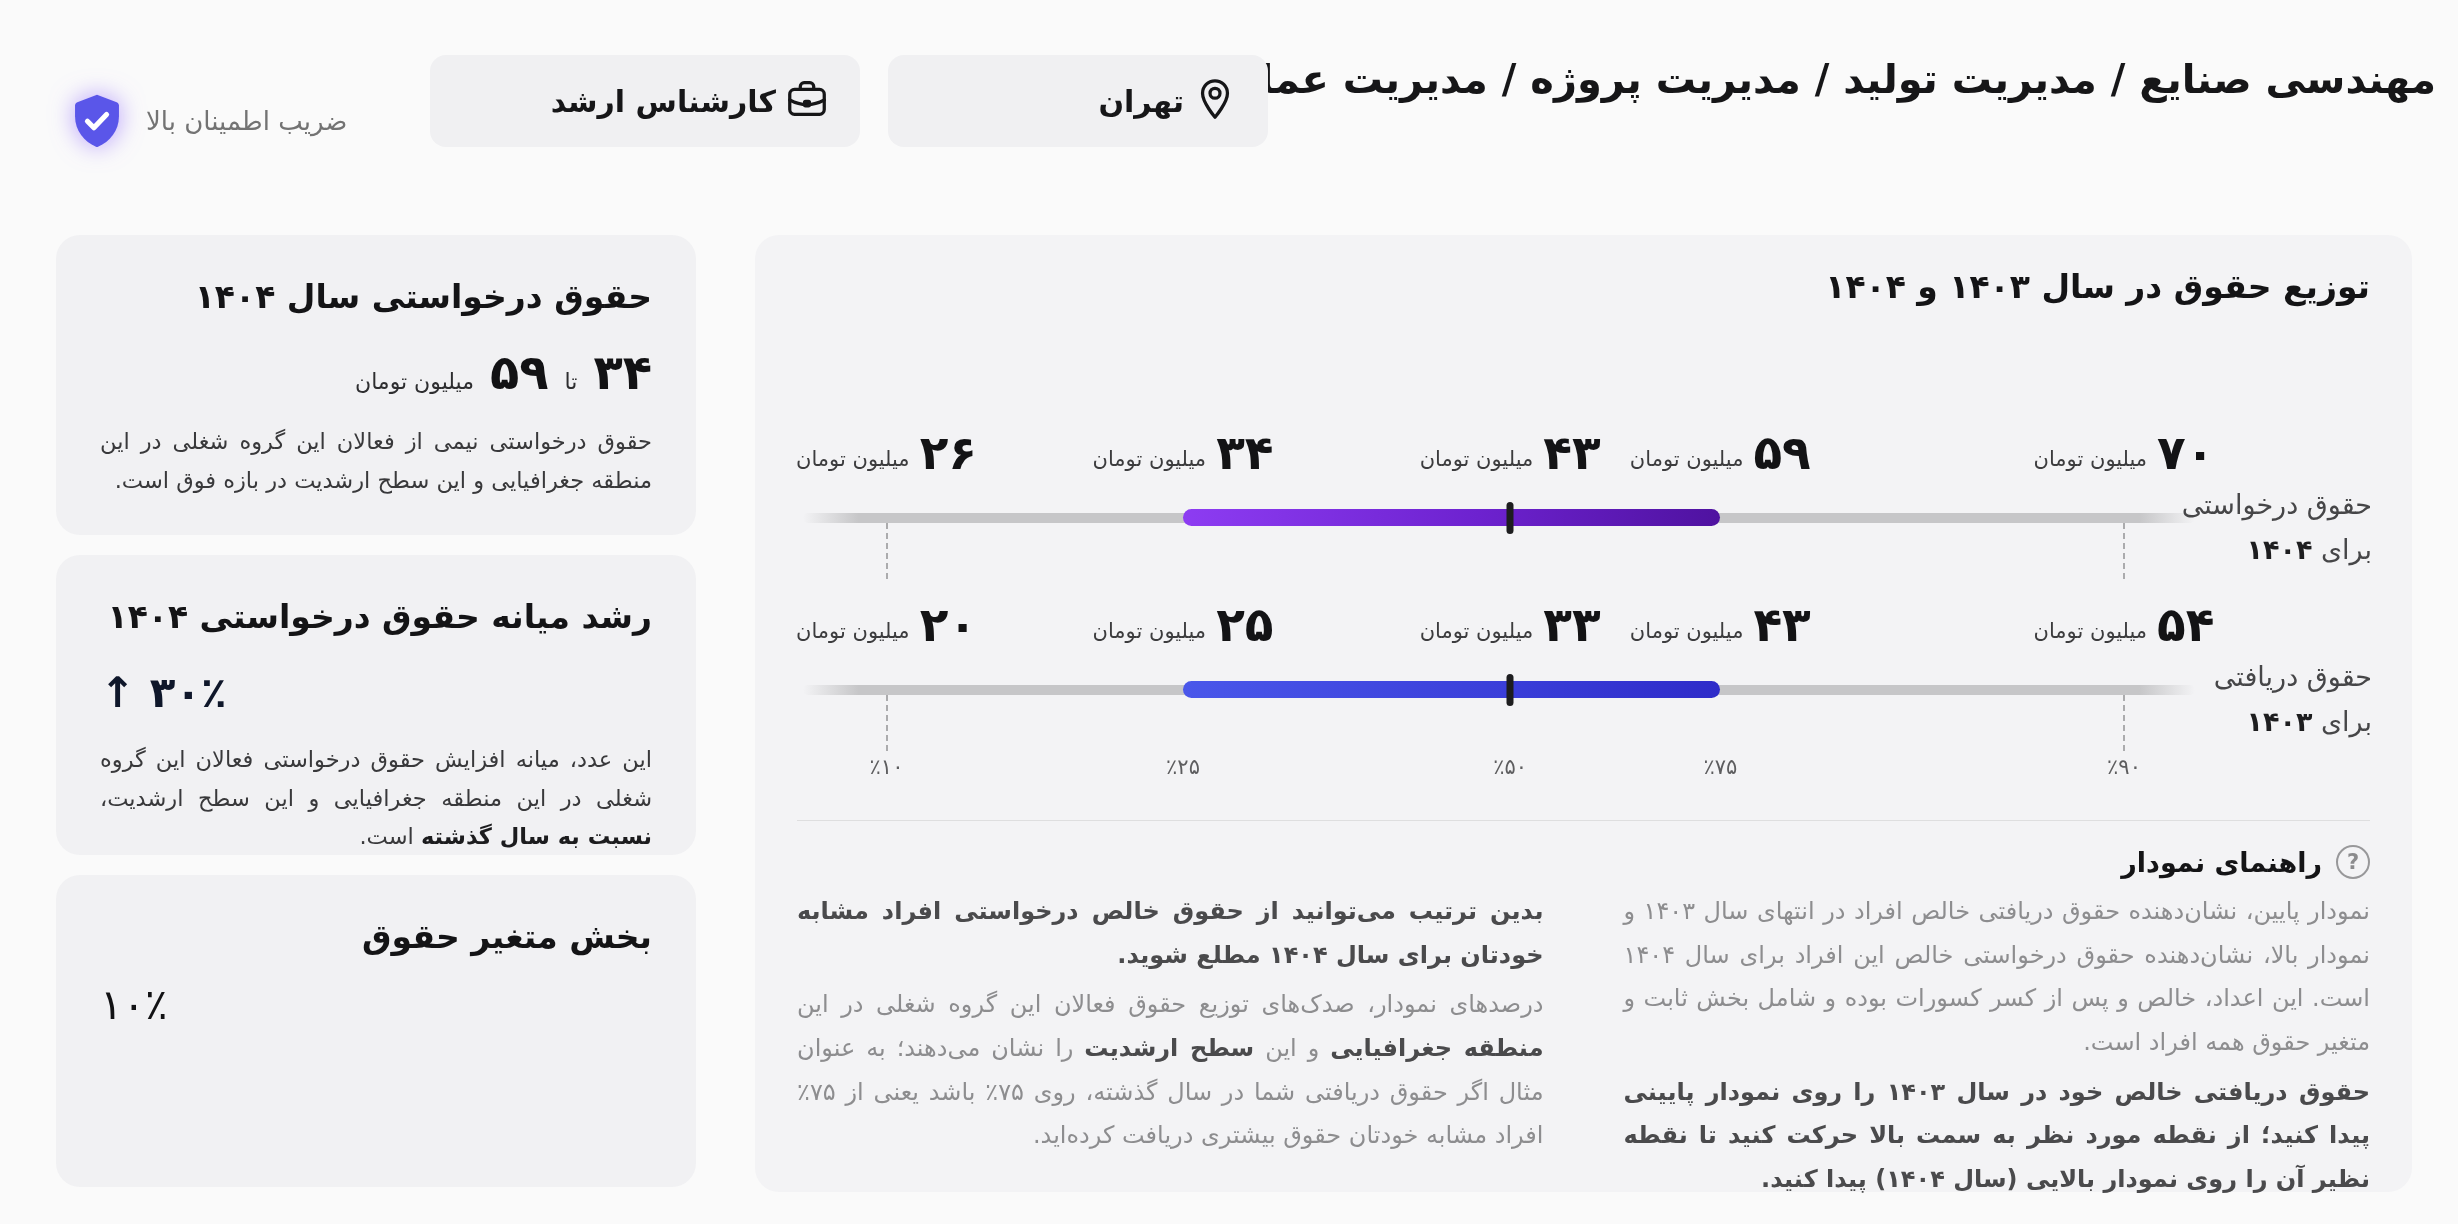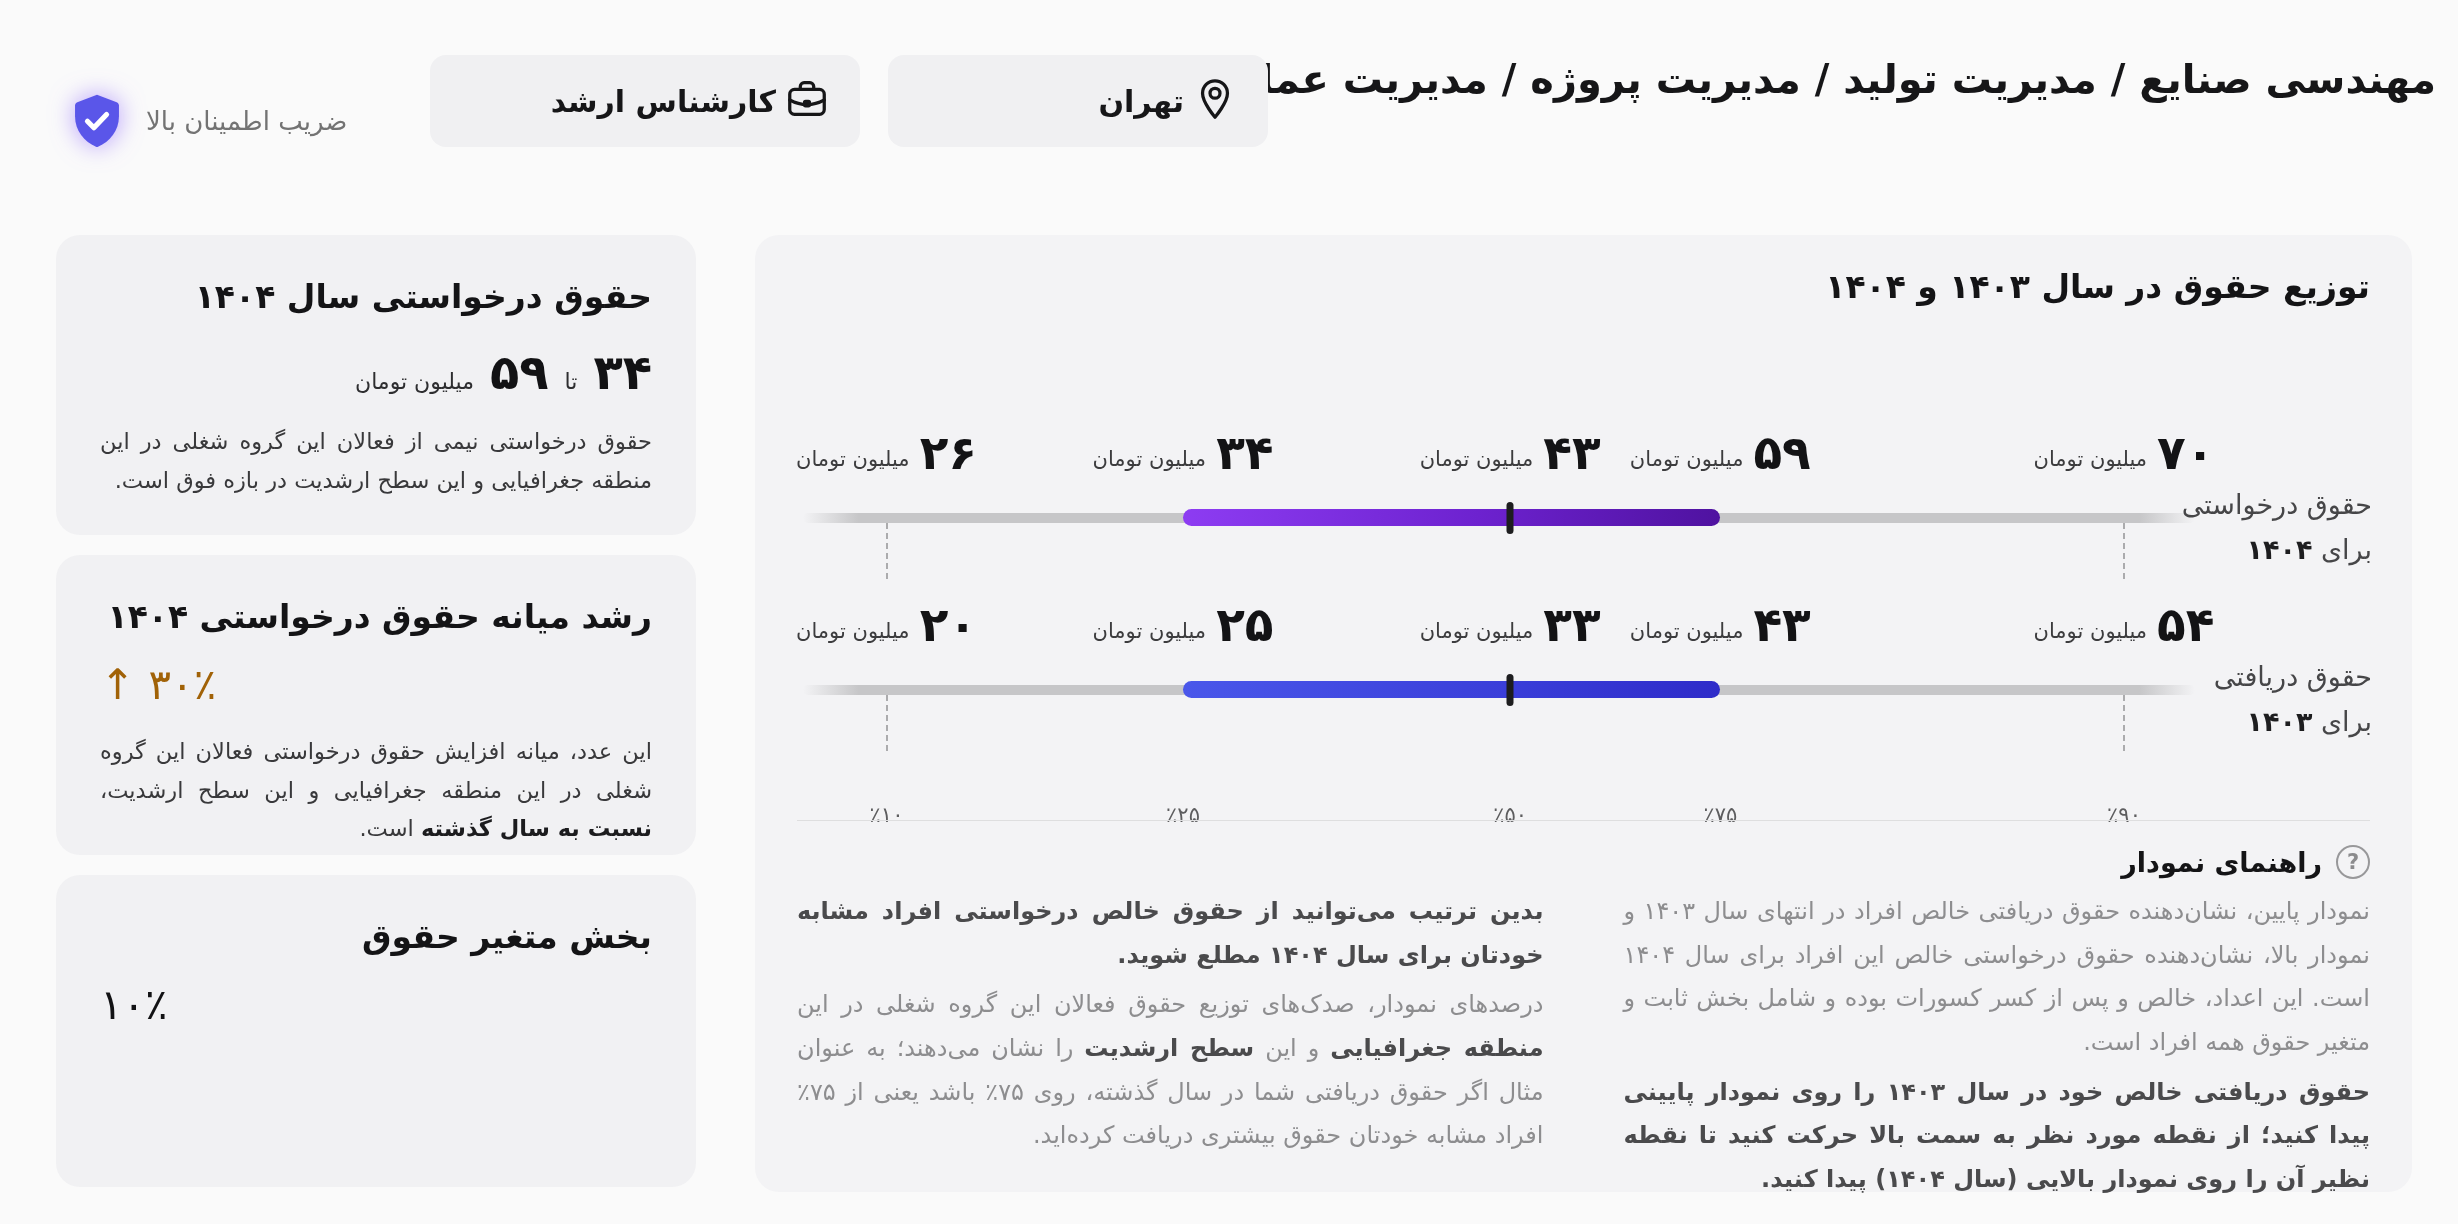--- a/index.html
+++ b/index.html
@@ -21,21 +21,21 @@
   .badge-shield { width:62px; height:62px; filter:drop-shadow(0 0 12px rgba(124,77,255,.55)); }
   .badge-label { font-size:26px; color:#737373; direction:rtl; }
   .stat-card { position:absolute; left:56px; width:640px; background:#f1f1f3; border-radius:24px; padding:42px 44px; }
   .stat-card-1 { top:235px; height:300px; }
   .stat-card-2 { top:555px; height:300px; }
   .stat-card-3 { top:875px; height:312px; }
   .stat-title { font-size:33px; font-weight:700; color:#141416; }
   .stat-value-row { margin-top:32px; display:flex; align-items:baseline; gap:16px; }
   .stat-num { font-size:48px; font-weight:800; color:#121214; line-height:1; }
   .stat-small { font-size:22px; color:#2e2e30; }
-  .stat-green { margin-top:28px; font-size:42px; font-weight:400; color:#a16207; line-height:1; }
+  .stat-green { margin-top:36px; font-size:42px; font-weight:700; color:#0f172a; line-height:1; }
   .stat-black { margin-top:28px; font-size:42px; font-weight:400; color:#121214; line-height:1; }
   .stat-desc { margin-top:26px; font-size:22.5px; line-height:1.72; color:#39393b; text-align:justify; }
   .stat-desc b { font-weight:700; color:#1c1c1e; }
   
   .main-card { position:absolute; left:755px; top:235px; width:1657px; height:957px;
                background:#f3f3f5; border-radius:24px;text-decoration:underline; }
   .chart-title { position:absolute; top:32px; right:42px; font-size:33px; font-weight:700; color:#141416; }
   .slider { position:absolute; left:48px; top:0; width:1392px; height:100%; direction:ltr; }
   .track { position:absolute; left:0; width:100%; height:10px; border-radius:5px;
            background:linear-gradient(90deg, rgba(198,198,200,0) 0%, #c6c6c8 4%, #c6c6c8 96%, rgba(198,198,200,0) 100%); }
@@ -46,21 +46,21 @@
   .bar-2 { top:446px; background:linear-gradient(90deg,#4a57ea 0%, #3a3ed9 60%, #2e2bc9 100%); }
   .median { position:absolute; width:7px; height:32px; border-radius:4px; background:#1d1d1f; transform:translateX(-50%); }
   .median-1 { left:50.8%; top:267px; }
   .median-2 { left:50.8%; top:439px; }
   .dash { position:absolute; width:0; border-left:2px dashed #ababad; transform:translateX(-50%); height:56px; }
   .dash-1 { top:288px; } .dash-2 { top:460px; }
   .pt-label { position:absolute; transform:translateX(-50%); display:flex; direction:rtl; align-items:flex-end; gap:10px; white-space:nowrap; }
   .pt-row-1 { top:198px; } .pt-row-2 { top:370px; }
   .pt-num { font-size:47px; font-weight:800; color:#131315; line-height:.85; }
   .pt-unit { font-size:21px; color:#3c3c3e; padding-bottom:2px; }
-  .pct-label { position:absolute; top:520px; transform:translateX(-50%); font-size:21px; color:#5d5d5f; direction:ltr;margin-top:48px; }
+  .pct-label { position:absolute; top:520px; transform:translateX(-50%); font-size:21px; color:#5d5d5f; direction:ltr; }
   .row-label { position:absolute; right:40px; width:200px; text-align:right; font-size:27px; color:#464648; line-height:1.65; }
   .row-label-1 { top:248px; } .row-label-2 { top:420px; }
   .row-label b { color:#1d1d1f; font-weight:700;text-align:center; }
   .divider { position:absolute; left:42px; right:42px; top:585px; height:1px; background:#dededf; }
   .legend-head { position:absolute; top:610px; right:42px; display:flex; align-items:center; gap:14px; }
   .help-icon { width:34px; height:34px; border:2.5px solid #98989a; border-radius:50%; color:#8b8b8d;
                font-size:21px; font-weight:700; display:flex; align-items:center; justify-content:center; direction:ltr; }
   .legend-title { font-size:27px; font-weight:700; color:#141416; }
   .legend-cols { position:absolute; top:655px; left:42px; right:42px; display:grid;
                  grid-template-columns:1fr 1fr; column-gap:80px; }

